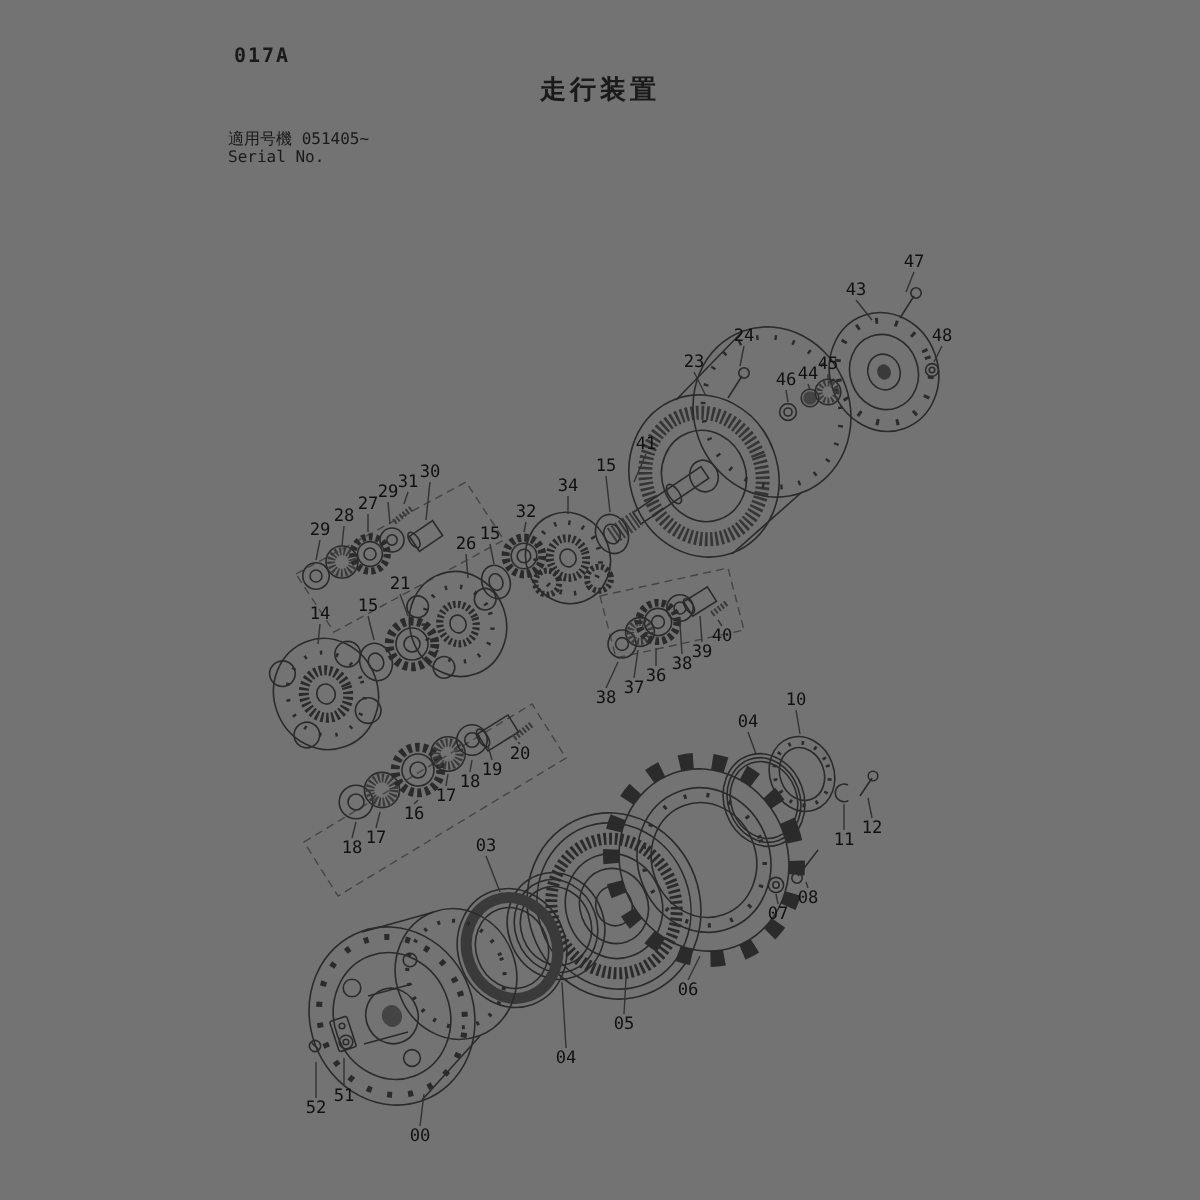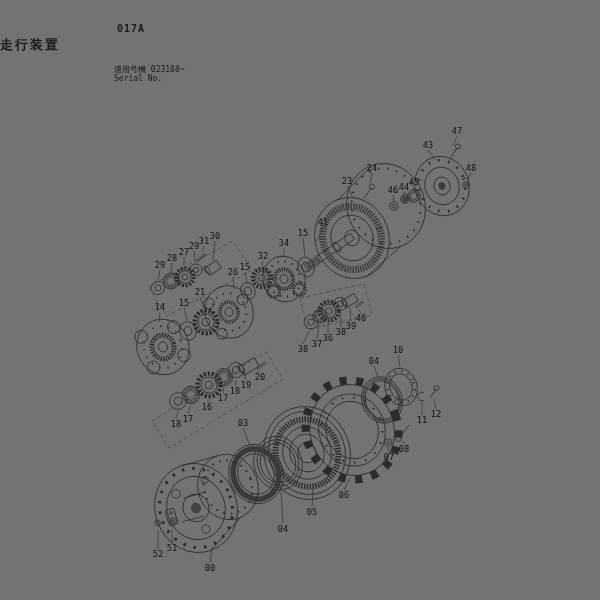--- a/index.html
+++ b/index.html
@@ -1,19 +1,19 @@
 <!DOCTYPE html>
 <html><head>
 <meta charset="utf-8">
 <style>
   html,body{margin:0;padding:0;background:#e8e8e8;}
   .page{position:relative;width:600px;height:600px;background:#737373;overflow:hidden;
         font-family:"DejaVu Sans Mono","Liberation Mono",monospace;color:#1a1a1a;}
   .page-code{position:absolute;left:117px;top:23px;font-size:10px;font-weight:bold;letter-spacing:1px;}
-  .title-block{position:absolute;left:0;top:36px;width:600px;}
+  .title-block{position:absolute;left:0;top:36px;width:600px;text-align:center;}
   .title-ja{font-size:13px;font-weight:bold;font-family:"DejaVu Sans",sans-serif;letter-spacing:2px;}
   .title-en{font-size:11px;font-weight:bold;letter-spacing:1px;margin-top:1px;}
   .serial-block{position:absolute;left:114px;top:65px;font-size:8px;line-height:9px;}
   .serial-ja{font-family:Liberation Serif, serif;}
   svg{position:absolute;left:0;top:0;}
   .ln{fill:none;stroke:#2b2b2b;stroke-width:.8;}
   .teeth{fill:none;stroke:#2b2b2b;}
   .darkring{fill:none;stroke:#3a3a3a;}
   .dash-box{fill:none;stroke:#444;stroke-width:.7;stroke-dasharray:4 2.6;}
   .leader{stroke:#333;stroke-width:.7;}
@@ -27,21 +27,21 @@
 
   <div class="page-code">017A</div>
 
   <div class="title-block">
     <div class="title-ja">走行装置</div>
   </div>
 
   <div class="serial-block">
     <div>
       <span class="serial-ja">適用号機</span>
-      <span>023108~</span>
+      <span>051405~</span>
     </div>
     <div>Serial No.</div>
   </div>
 
   <svg width="600" height="600" viewBox="0 0 600 600">
 
     <polygon class="dash-box" points="148,287 233,241 252,270 167,316"></polygon>
     <polygon class="dash-box" points="300,298 364,284 372,315 308,329"></polygon>
     <polygon class="dash-box" points="152,421 266,352 283,379 169,448"></polygon>
 

